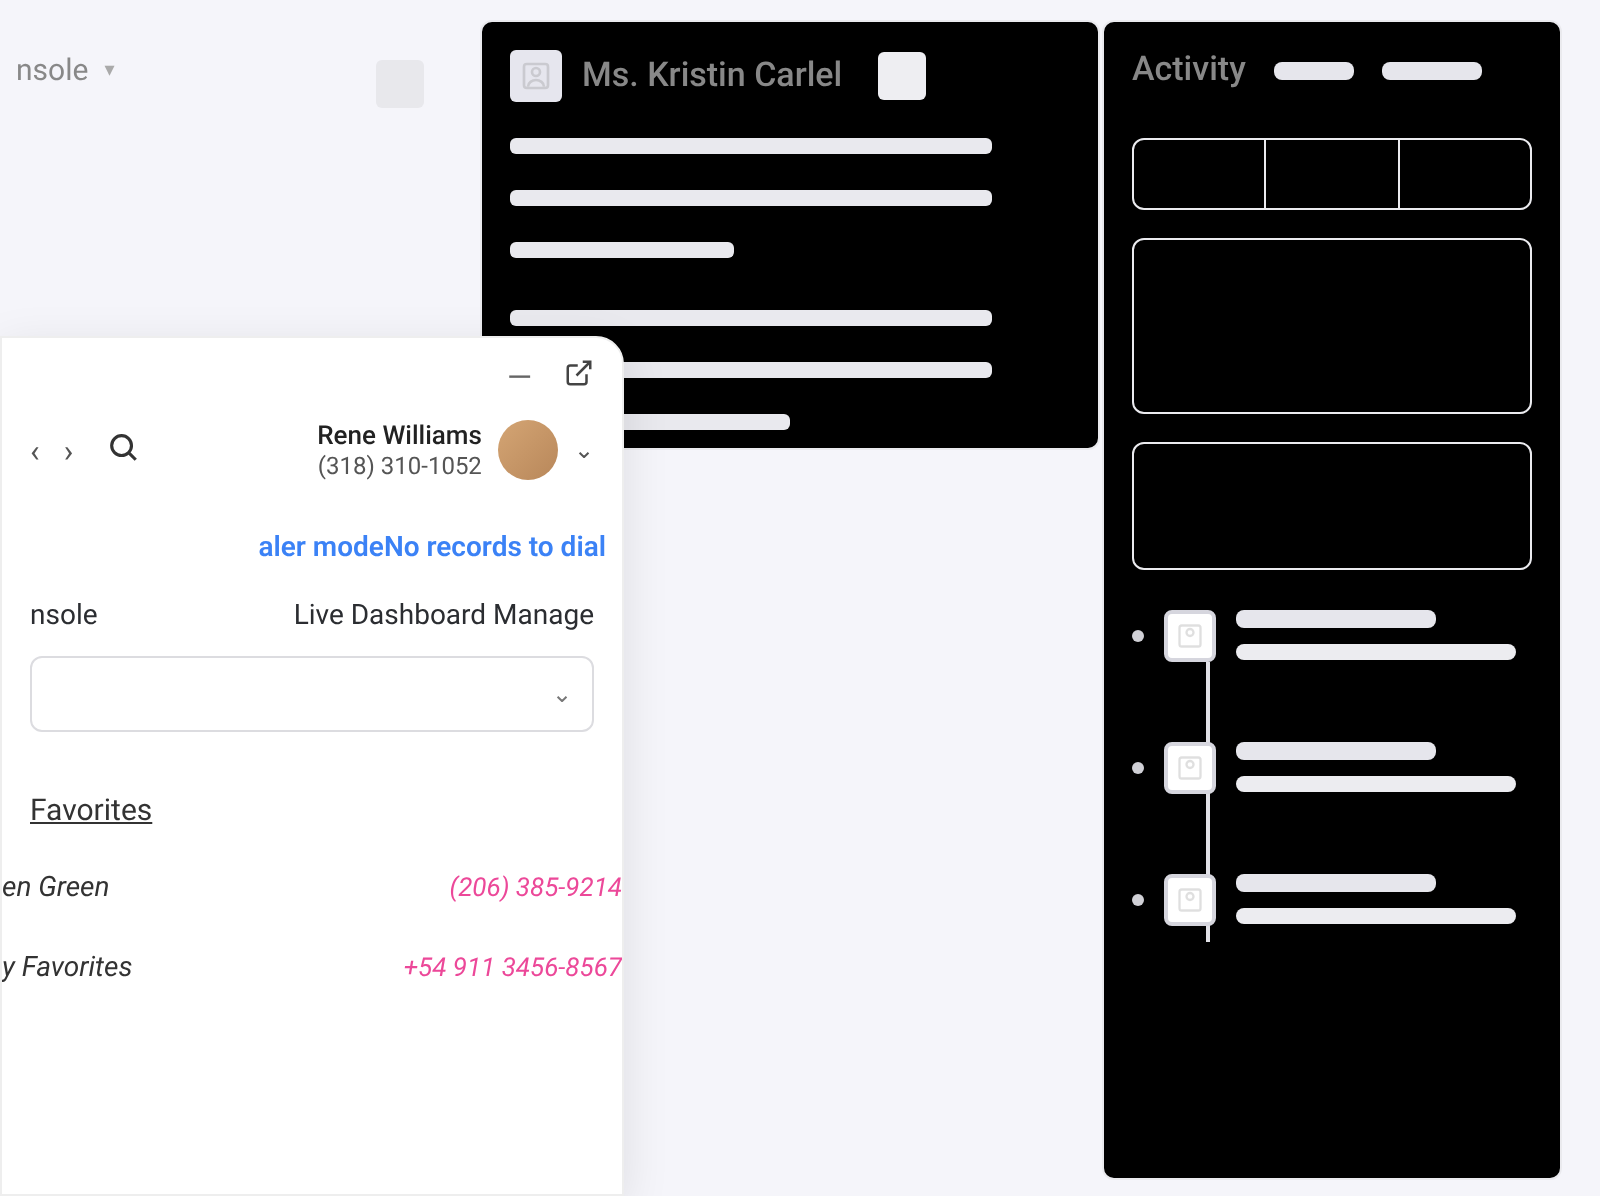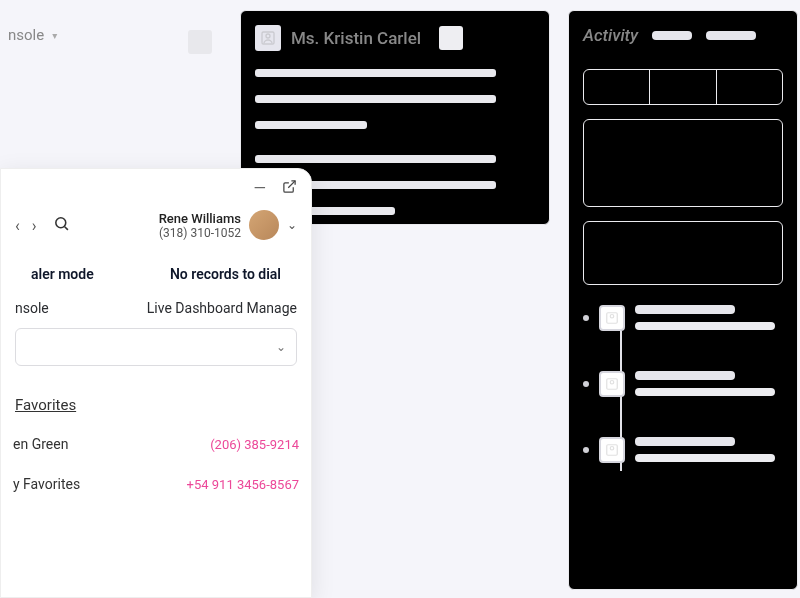--- a/index.html
+++ b/index.html
@@ -79,26 +79,25 @@
       margin-left: 8px;
     }
     .bg-skeleton-line {
       height: 8px;
       background: #e9e9ee;
       border-radius: 3px;
       margin-top: 18px;
     }
 
     .bg-card-activity {
-      left: 568px;
+      left: 551px;
       top: 10px;
       width: 230px;
       height: 580px;
       padding: 14px;
-      font-style: italic;
     }
     .bg-activity-title {
       color: #888;
       font-size: 17px;
       font-weight: 500;
     }
     .bg-activity-pill {
       display: inline-block;
       height: 9px;
       background: #e6e6ec;
@@ -222,25 +221,25 @@
       width: 30px;
       height: 30px;
       border-radius: 50%;
       background: linear-gradient(135deg, #d4a574, #b8875a);
       display: inline-block;
     }
     .chev-down { font-size: 12px; color: #555; }
 
     .mode-row {
       display: flex;
-      justify-content: space-between;
-      padding: 12px 30px 8px;
+      justify-content: flex-end;
+      padding: 12px 8px 8px;
       font-size: 14px;
       font-weight: 600;
-      color: #0f172a;
+      color: #3b82f6;
     }
 
     .call-btn-wrap { padding: 10px 14px; }
     .call-btn {
       width: 100%;
       background: #7a3cf2;
       color: #fff;
       border: none;
       border-radius: 7px;
       padding: 12px;
@@ -279,22 +278,23 @@
     .fav-heading {
       padding: 16px 14px 10px;
       font-size: 15px;
       color: #333;
       text-decoration: underline;
     }
     .fav-row {
       display: flex;
       justify-content: space-between;
       align-items: center;
-      padding: 12px 12px;
+      padding: 12px 0;
       font-size: 14px;
+      font-style: italic;
     }
     .fav-name { color: #333; }
     .fav-phone { color: #ec4899; font-size: 13px; }
   </style>
 </head>
 <body>
 
 <div class="bg-panel-left">
   <span>nsole</span>
   <span class="bg-dropdown-arrow">▾</span>

